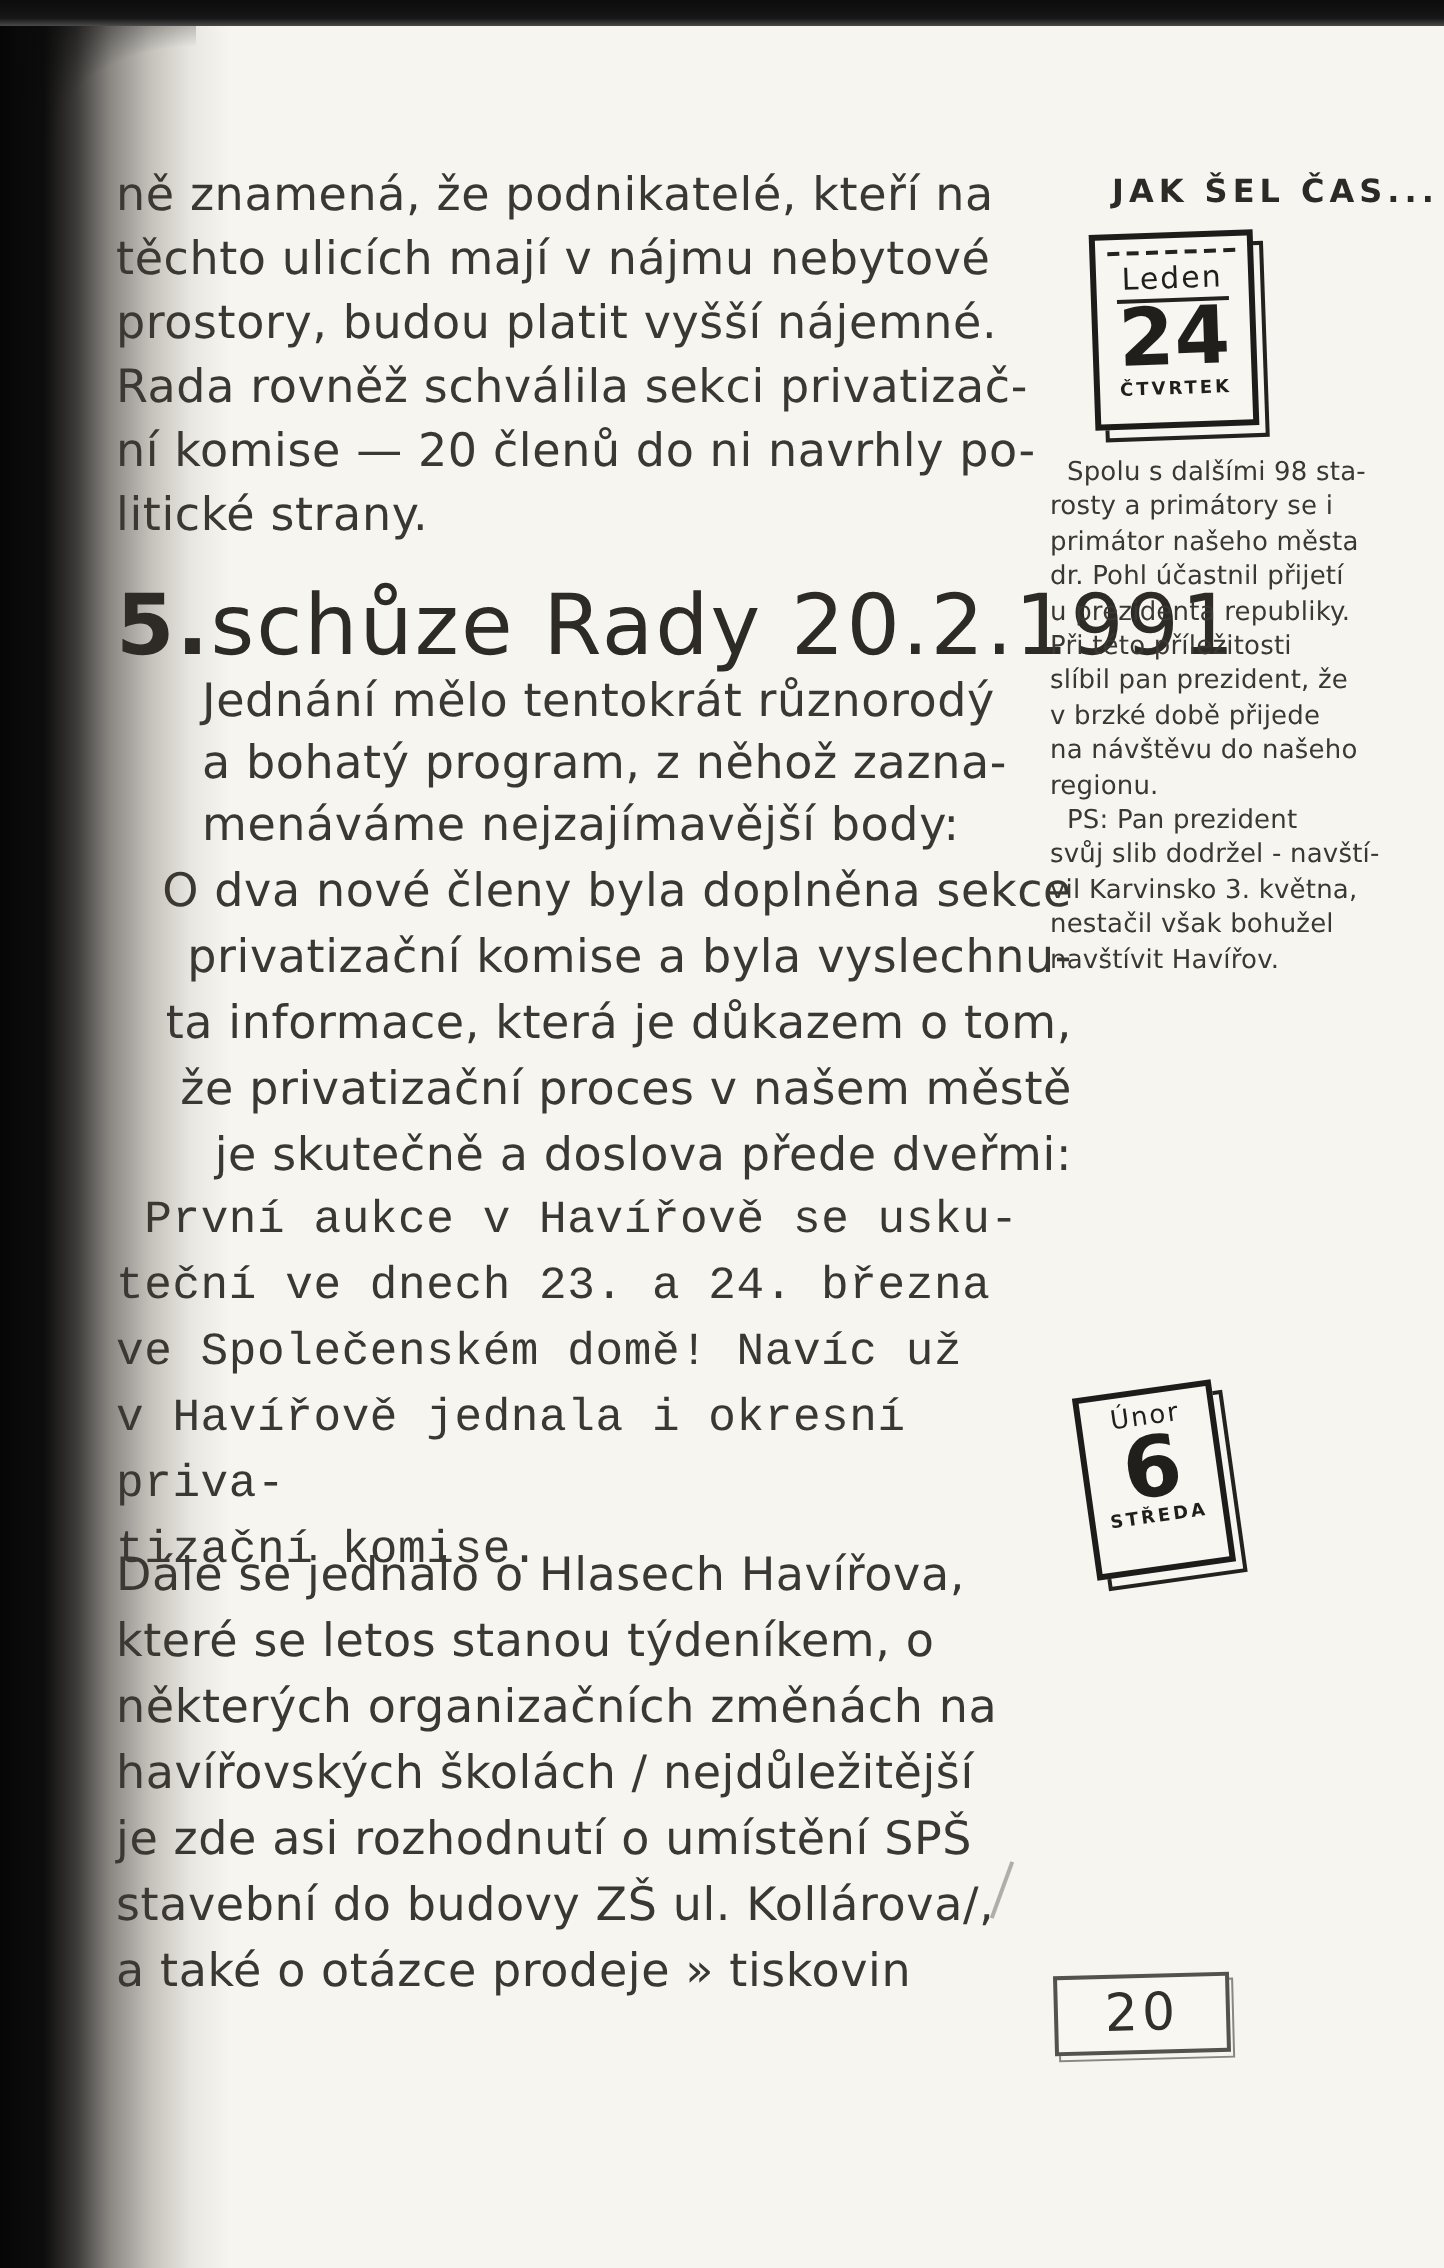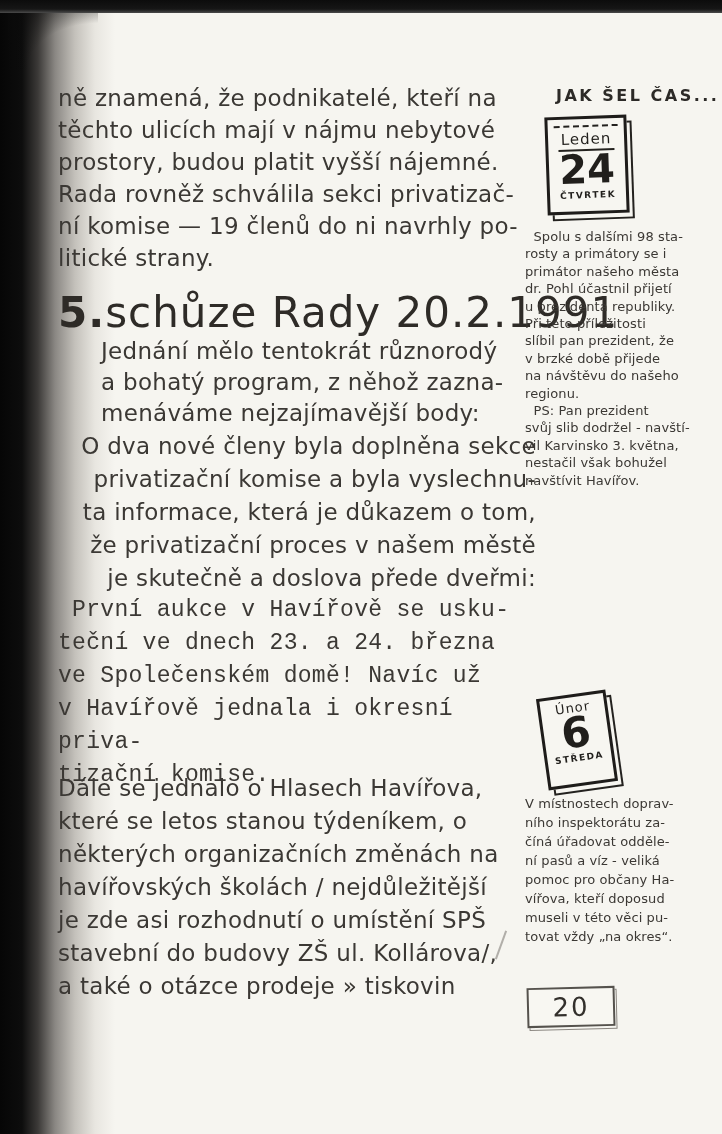--- a/index.html
+++ b/index.html
@@ -97,21 +97,21 @@
 <div id="page">
 
   <div class="binding-left"></div>
   <div class="page-curve"></div>
   <div class="top-edge"></div>
 
   <div id="para1" class="main-para hand">ně znamená, že podnikatelé, kteří na
 těchto ulicích mají v nájmu nebytové
 prostory, budou platit vyšší nájemné.
 Rada rovněž schválila sekci privatizač-
-ní komise — 19 členů do ni navrhly po-
+ní komise — 20 členů do ni navrhly po-
 litické strany.</div>
 
   <div id="heading">
     <span class="num">5.</span><span class="rest">schůze Rady 20.2.1991</span>
   </div>
 
   <div id="para2" class="main-para hand">Jednání mělo tentokrát různorodý
 a bohatý program, z něhož zazna-
 menáváme nejzajímavější body:</div>
   <div id="para3" class="main-para hand">O dva nové členy byla doplněna sekce
@@ -156,28 +156,20 @@
 vil Karvinsko 3. května,
 nestačil však bohužel
 navštívit Havířov.</div>
 
   <div id="cal2" class="cal">
     <div class="cal-month">Únor</div>
     <div class="cal-day">6</div>
     <div class="cal-weekday">STŘEDA</div>
   </div>
 
-  <div id="note2" class="side-note hand">V místnostech doprav-
-ního inspektorátu za-
-číná úřadovat odděle-
-ní pasů a víz - veliká
-pomoc pro občany Ha-
-vířova, kteří doposud
-museli v této věci pu-
-tovat vždy „na okres“.</div>
 
   <div class="stray-mark"></div>
 
   <div class="page-box">
     <span class="num">20</span>
   </div>
 
 </div>
 
 </body></html>

